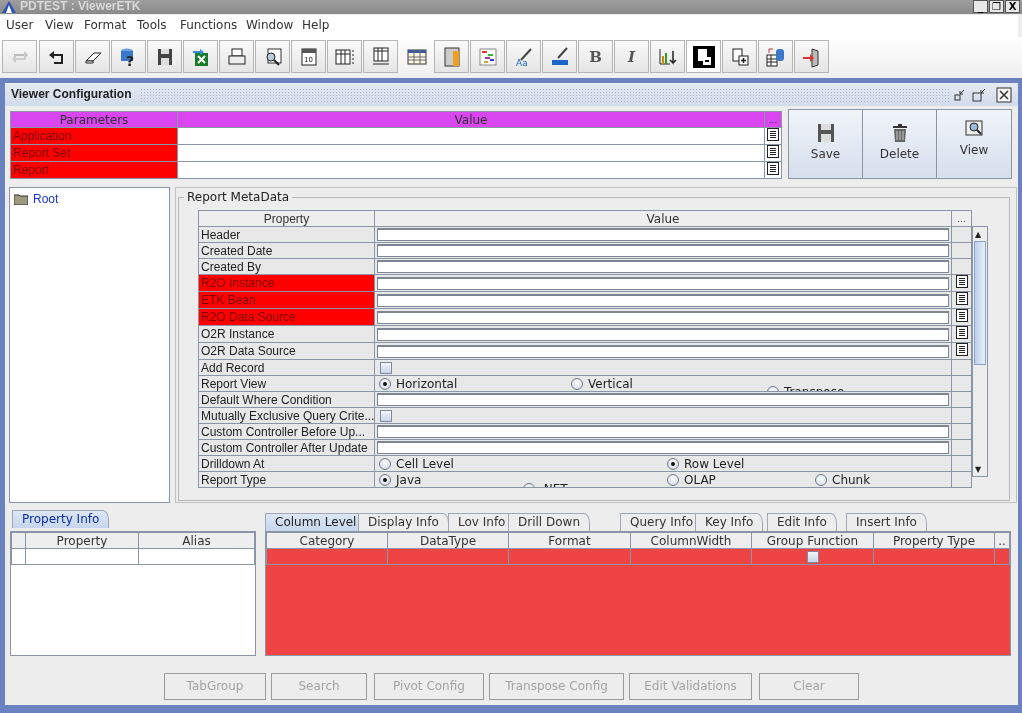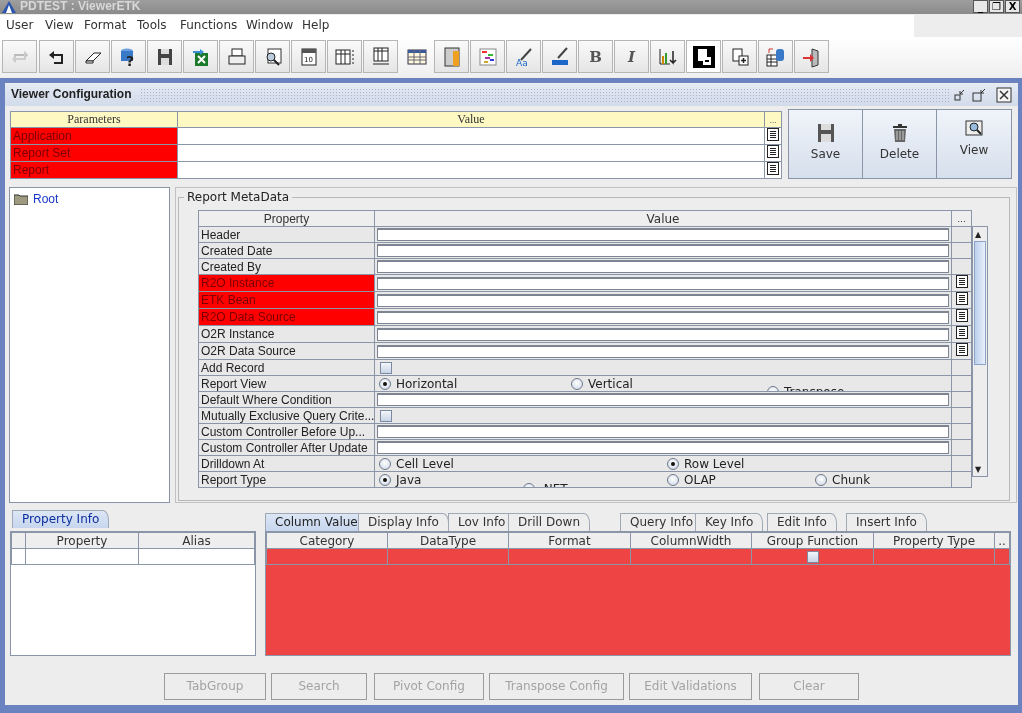--- a/index.html
+++ b/index.html
@@ -4,38 +4,38 @@
 <style>
 *{box-sizing:border-box;margin:0;padding:0;}
 body{width:1022px;height:713px;overflow:hidden;background:#ededed;font-family:"DejaVu Sans",sans-serif;font-size:11px;color:#222;position:relative;}
 .abs{position:absolute;}
 
 #titlebar{left:0;top:0;width:1022px;height:14px;background:linear-gradient(#9e9e9e,#8a8a8a);}
 #titlebar .ttl{left:20px;top:-1px;color:#d8d8d8;font-family:"Liberation Sans",sans-serif;font-size:12px;font-weight:bold;}
 #titlebar .logo{left:2px;top:1px;width:14px;height:12px;}
 .winbtn{top:0;width:15px;height:13px;background:#e8e8e8;border:1px solid #555;font-size:10px;line-height:11px;text-align:center;font-weight:bold;color:#000;}
 
-#menubar{left:0;top:15px;width:914px;height:22px;background:#fff;}
+#menubar{left:0;top:15px;width:1018px;height:22px;background:#fff;}
 .menu-item{top:3px;font-size:12px;color:#333;font-family:"DejaVu Sans",sans-serif;}
 
 #toolbar{left:0;top:37px;width:1022px;height:40px;background:linear-gradient(#fff,#efefef);}
 .tb{top:3px;width:35px;height:33px;border:1px solid #b5b5b5;background:linear-gradient(#fafafa,#e5e5e5);display:flex;align-items:center;justify-content:center;}
 .tb svg{width:22px;height:22px;}
 
 #frame{left:0;top:78px;width:1022px;height:635px;background:#6a82bf;}
 #inner{left:5px;top:83px;width:1013px;height:622px;background:#ededed;}
 #vc-title{left:5px;top:84px;width:1013px;height:22px;background:linear-gradient(#e4eaf4,#d2dbea);}
 #vc-title .dots{left:135px;top:4px;width:810px;height:14px;background-image:radial-gradient(#aab3c6 1px,transparent 1px);background-size:3px 3px;}
 #vc-title .t{left:6px;top:3px;font-weight:bold;font-family:"Liberation Sans",sans-serif;font-size:12px;color:#222;}
 .fr-ic{top:3px;width:16px;height:16px;}
 
 .grid{border-collapse:collapse;}
 #params{left:10px;top:111px;width:772px;}
 #params td,#params th{border:1px solid #8a96a8;height:16px;padding:0 2px;font-weight:normal;}
-#params th{background:#fef9c3;color:#333;font-size:12px;font-family:Liberation Serif, serif;}
+#params th{background:#d946ef;color:#333;font-size:12px;}
 .redcell{background:#ff0000;color:#7a0000;font-family:"Liberation Sans",sans-serif;font-size:12px;}
 .list-ic{width:12px;height:13px;border:1px solid #222;background:#fff;display:inline-block;position:relative;}
 .list-ic::before{content:"";position:absolute;left:2px;top:2px;width:6px;height:7px;background:repeating-linear-gradient(#222 0 1px,transparent 1px 2px);}
 
 #actpanel{left:788px;top:109px;width:224px;height:70px;border:1px solid #8a96a8;background:#dde4ef;}
 .actbtn{top:0;height:68px;width:74px;border-right:1px solid #8a96a8;background:linear-gradient(#f0f4fa,#d6dfec);text-align:center;font-size:12px;color:#333;}
 .actbtn svg{margin-top:12px;width:22px;height:22px;}
 .actbtn .lbl{display:block;margin-top:0;}
 
 #tree{left:9px;top:187px;width:161px;height:316px;background:#fff;border:1px solid #8a96a8;}
@@ -497,21 +497,21 @@
     <tr>
           <td></td>
           <td></td>
           <td></td>
         </tr>
   </tbody>
     </table>
 </div>
 
 <div id="col-tabs" class="abs" style="left:265px;top:510px;width:700px;height:22px">
-    <div class="abs tab active2" style="left: 0px; top: 3px;">Column Value</div>
+    <div class="abs tab active2" style="left: 0px; top: 3px;">Column Level</div>
     <div class="abs tab" style="left: 93px; top: 3px;">Display Info</div>
     <div class="abs tab" style="left: 183px; top: 3px;">Lov Info</div>
     <div class="abs tab" style="left: 243px; top: 3px;">Drill Down</div>
     <div class="abs tab" style="left: 330px; top: 3px; margin-left: 25px;">Query Info</div>
     <div class="abs tab" style="left: 430px; top: 3px;">Key Info</div>
     <div class="abs tab" style="left: 502px; top: 3px;">Edit Info</div>
     <div class="abs tab" style="left: 581px; top: 3px;">Insert Info</div>
   </div>
 <div id="ci-box" class="abs">
   <table class="btable grid" style="width:100%">

